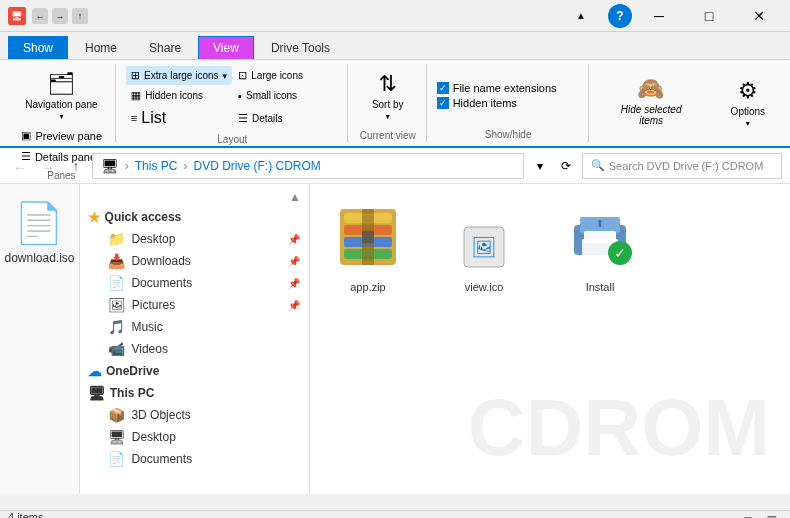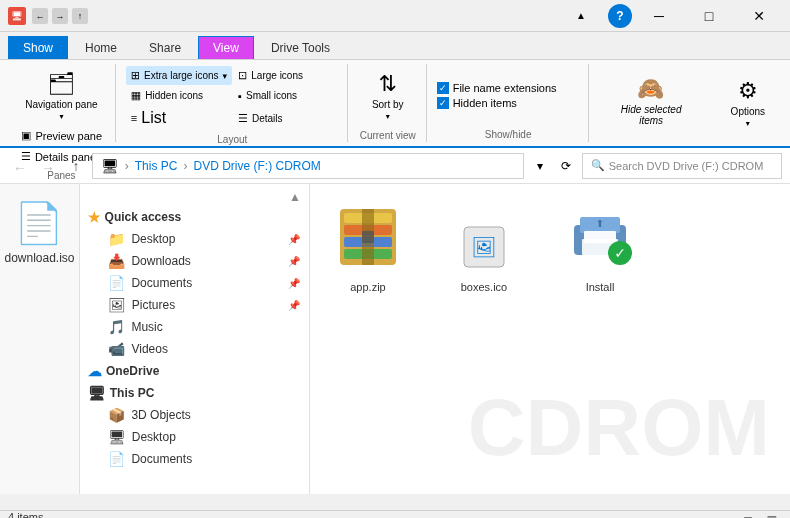--- a/index.html
+++ b/index.html
@@ -552,21 +552,21 @@
         <div class="file-label">app.zip</div>
       </div>
 
       <div class="file-item" style="margin-top:20px;">
         <div style="width:60px; height:60px; display:flex; align-items:center; justify-content:center;">
           <svg width="50" height="50" viewBox="0 0 50 50">
             <rect x="5" y="5" width="40" height="40" rx="4" fill="#e8e8e8" stroke="#aaa" stroke-width="1"></rect>
             <text x="25" y="32" text-anchor="middle" font-size="20" fill="#0078d7">🖼</text>
           </svg>
         </div>
-        <div class="file-label">boxes.ico</div>
+        <div class="file-label">view.ico</div>
       </div>
 
       <div class="file-item">
         <div style="width:72px; height:80px; display:flex; align-items:center; justify-content:center; position:relative;">
           <svg width="72" height="72" viewBox="0 0 72 72">
 
             <rect x="10" y="24" width="52" height="30" rx="4" fill="#6090c0"></rect>
             <rect x="16" y="16" width="40" height="16" rx="2" fill="#7aabde"></rect>
 
             <rect x="18" y="38" width="36" height="16" rx="1" fill="white" opacity="0.9"></rect>

